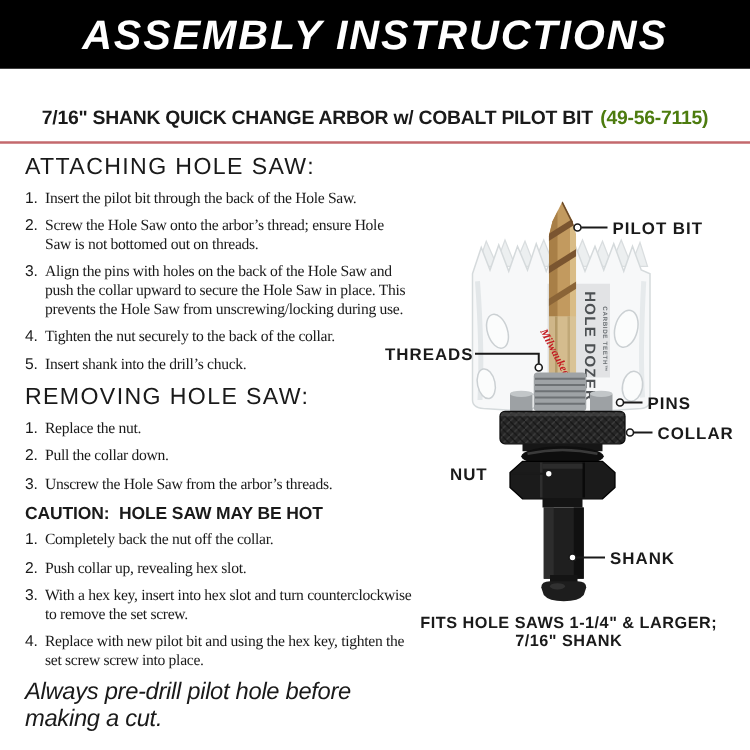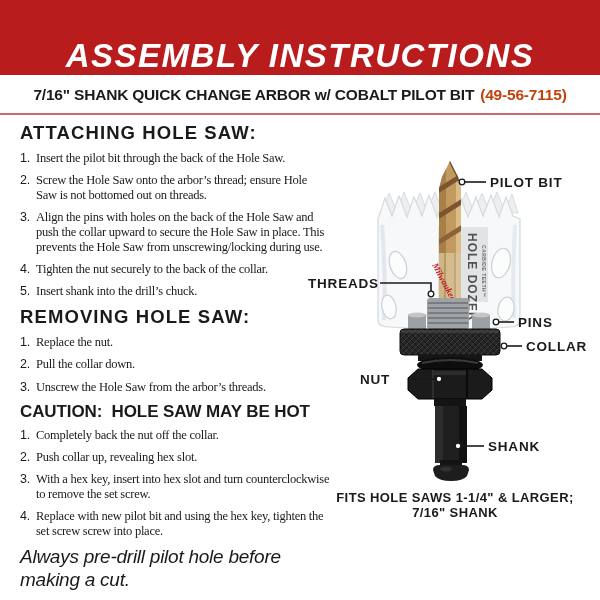--- a/index.html
+++ b/index.html
@@ -2,49 +2,49 @@
 <html><head>
 <meta charset="utf-8">
 <style>
   html,body{margin:0;padding:0;}
   body{
     width:600px;height:600px;background:#ffffff;position:relative;overflow:hidden;
     font-family:"Liberation Sans","DejaVu Sans",sans-serif;color:#1a1a1a;
     -webkit-font-smoothing:antialiased;
   }
   .banner{
-    position:absolute;left:0;top:0;width:600px;height:75px;background:#b91c1c;
-    display:flex;align-items:flex-end;justify-content:center;
+    position:absolute;left:0;top:0;width:600px;height:55px;background:#000000;
+    display:flex;align-items:center;justify-content:center;
   }
   .banner h1{
     margin:0;color:#ffffff;font-size:33px;font-weight:bold;font-style:italic;
     letter-spacing:1.5px;white-space:nowrap;
   }
   .subtitle{
     position:absolute;left:0;top:83px;width:600px;height:24px;
     display:flex;align-items:center;justify-content:center;gap:6px;
     font-weight:bold;font-size:15.5px;letter-spacing:-0.2px;white-space:nowrap;
   }
-  .subtitle .part{color:#c2410c;}
+  .subtitle .part{color:#4d7c0f;}
   .divider{
     position:absolute;left:0;top:113px;width:600px;height:2px;background:#C4696D;
   }
   .instructions{
     position:absolute;left:20px;top:119px;width:310px;
     font-size:12.5px;line-height:1.18;letter-spacing:-0.25px;
   }
   .sec-heading{
-    font-size:18.5px;font-weight:bold;letter-spacing:1.1px;
+    font-size:18.5px;font-weight:normal;letter-spacing:1.1px;
     margin:3px 0 7px 0;white-space:nowrap;
   }
   .step{display:flex;margin:0 0 7.5px 0;}
   .step .num{width:16px;flex:0 0 16px;}
   .step .txt{flex:1;font-family:Liberation Serif, serif;}
   .caution{
-    font-weight:bold;font-size:17px;margin:2px 0 6px 0;letter-spacing:-0.1px;
+    font-weight:bold;font-size:14px;margin:2px 0 6px 0;letter-spacing:-0.1px;
     white-space:pre-wrap;
   }
   .footnote{font-style:italic;font-size:19px;margin-top:2px;}
   .diagram{position:absolute;left:300px;top:115px;width:300px;height:420px;}
   .callout-text{
     font-family:"Liberation Sans","DejaVu Sans",sans-serif;
     font-weight:bold;font-size:13.5px;letter-spacing:0.8px;fill:#1a1a1a;
   }
   .caption-text{
     font-family:"Liberation Sans","DejaVu Sans",sans-serif;

